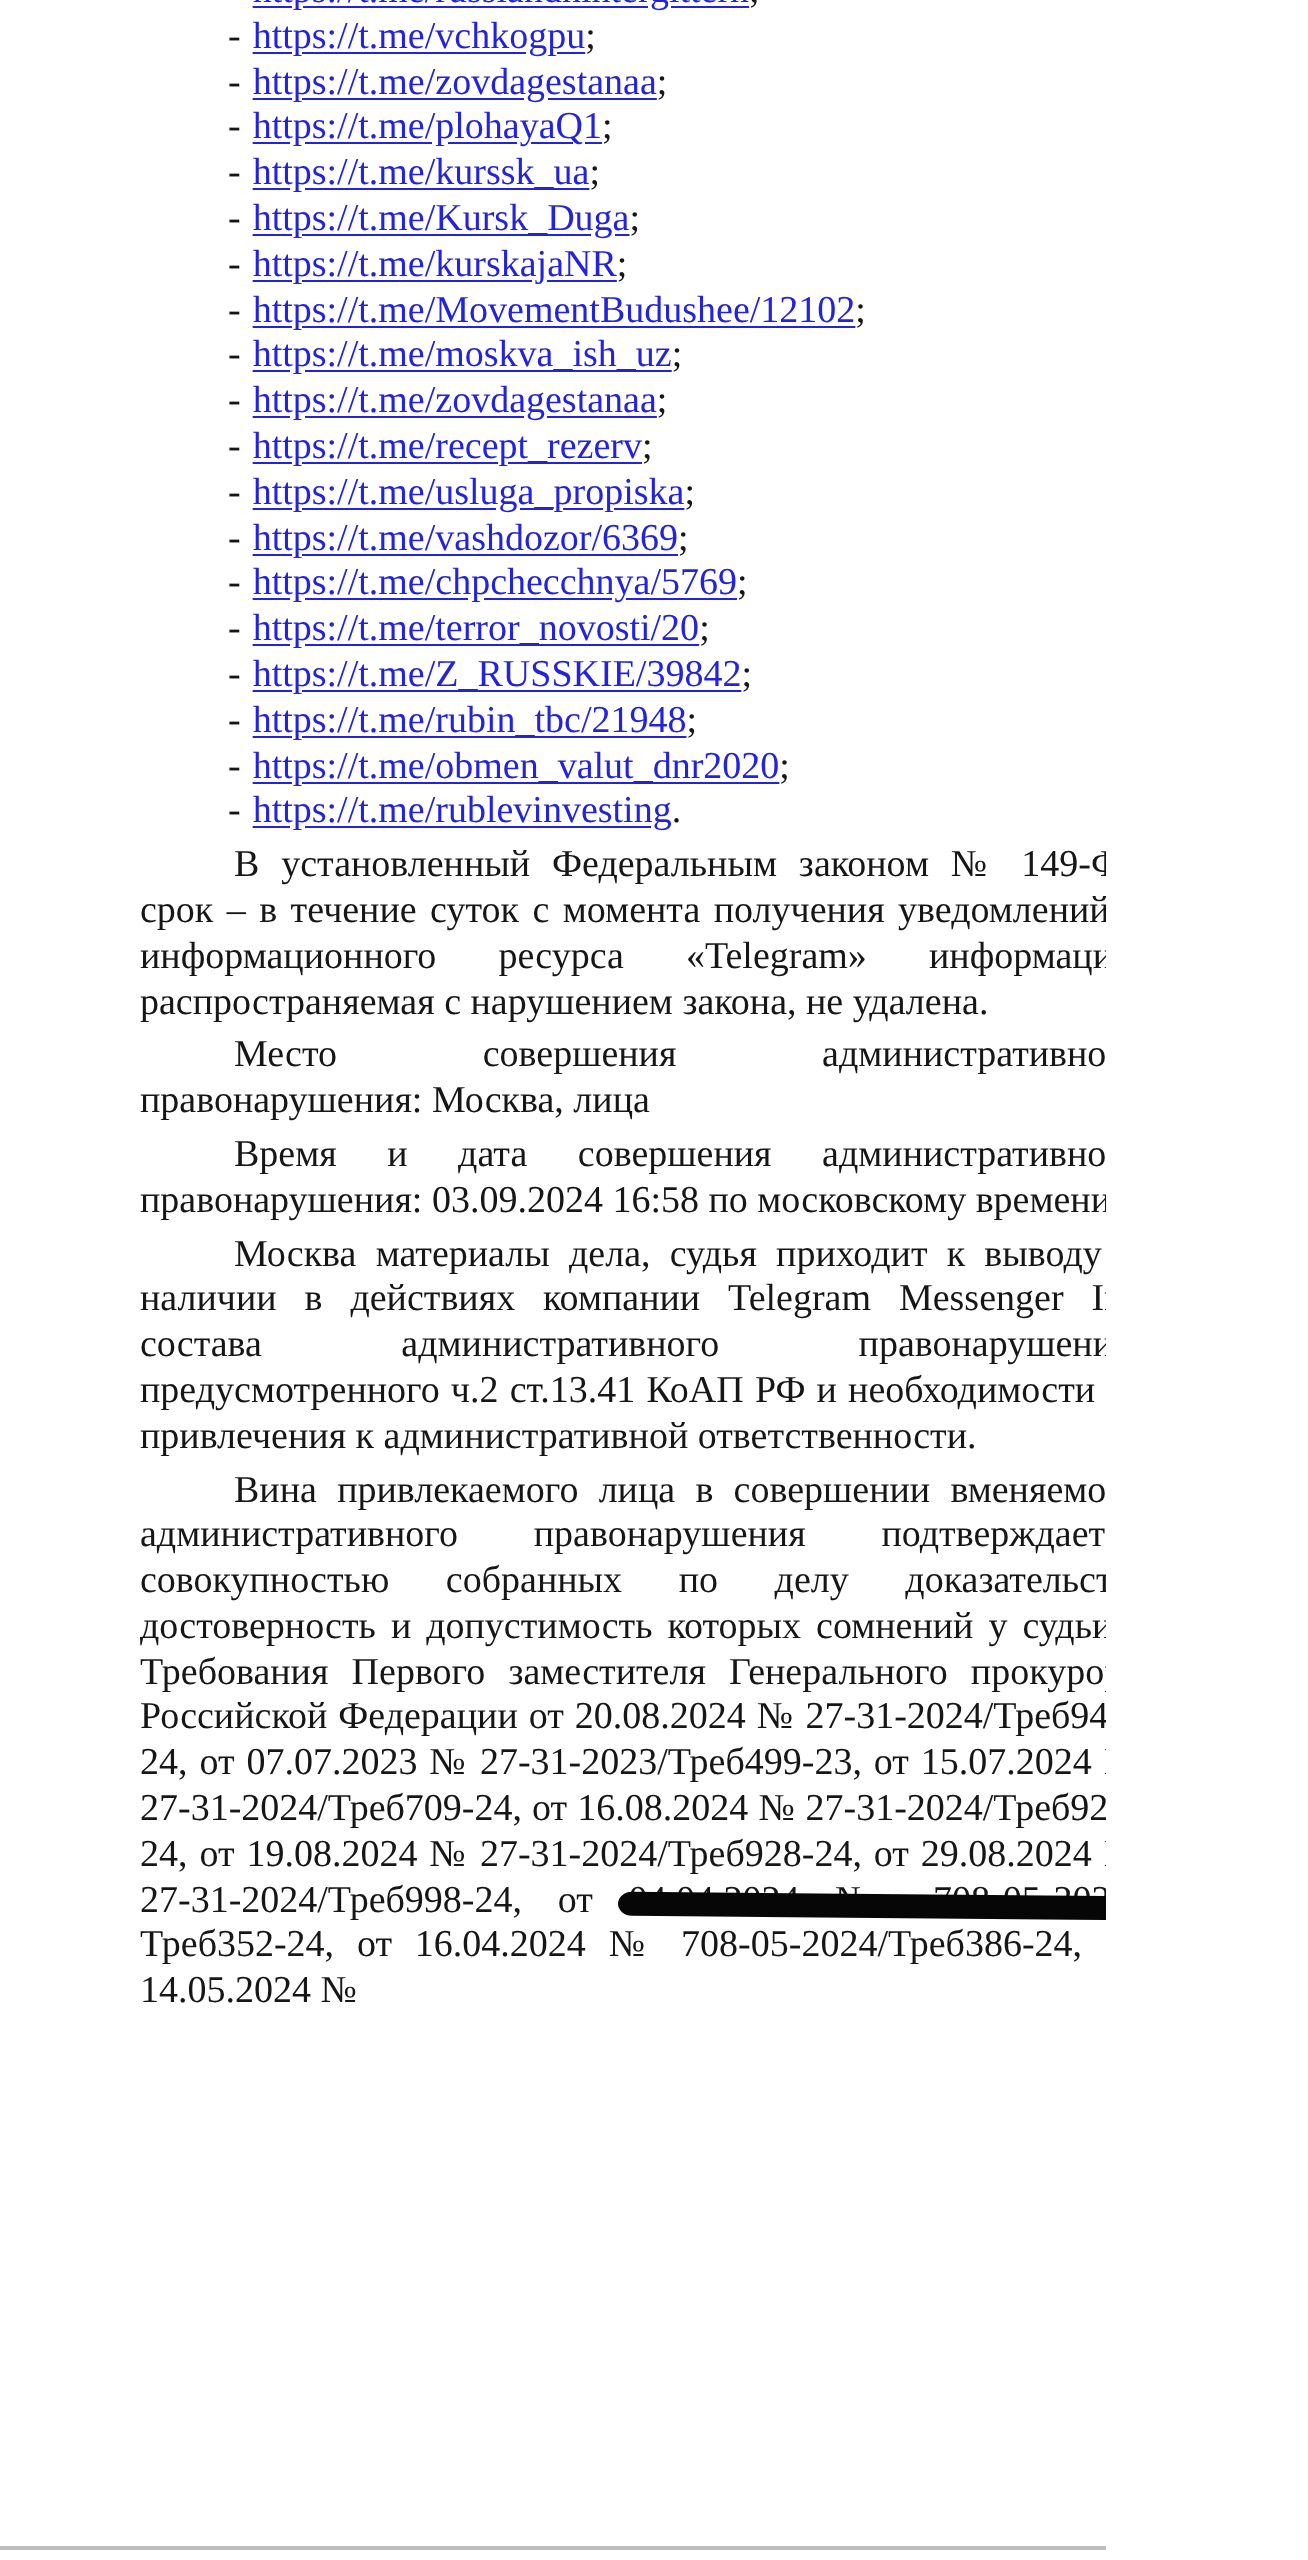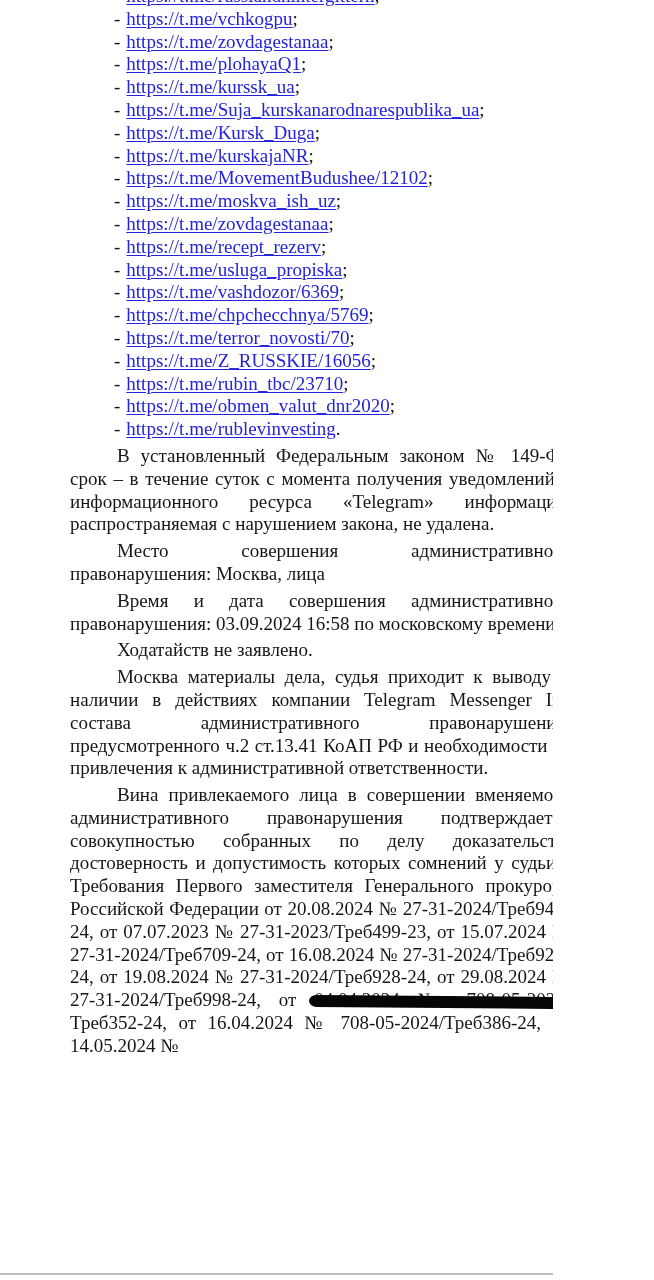--- a/index.html
+++ b/index.html
@@ -77,40 +77,38 @@
 
 <div class="page">
   <div class="content">
 
     <div class="links">
       <div class="link-line"><span class="dash">-</span><a class="tg-link">https://t.me/russlandhintergittern</a><span class="suffix">;</span></div>
       <div class="link-line"><span class="dash">-</span><a class="tg-link">https://t.me/vchkogpu</a><span class="suffix">;</span></div>
       <div class="link-line"><span class="dash">-</span><a class="tg-link">https://t.me/zovdagestanaa</a><span class="suffix">;</span></div>
       <div class="link-line"><span class="dash">-</span><a class="tg-link">https://t.me/plohayaQ1</a><span class="suffix">;</span></div>
       <div class="link-line"><span class="dash">-</span><a class="tg-link">https://t.me/kurssk_ua</a><span class="suffix">;</span></div>
-      <div class="link-line"><span class="dash">-</span><a class="tg-link">https://t.me/Suja_kurskanarodnarespublika_ua</a><span class="suffix">;</span></div>
       <div class="link-line"><span class="dash">-</span><a class="tg-link">https://t.me/Kursk_Duga</a><span class="suffix">;</span></div>
       <div class="link-line"><span class="dash">-</span><a class="tg-link">https://t.me/kurskajaNR</a><span class="suffix">;</span></div>
       <div class="link-line"><span class="dash">-</span><a class="tg-link">https://t.me/MovementBudushee/12102</a><span class="suffix">;</span></div>
       <div class="link-line"><span class="dash">-</span><a class="tg-link">https://t.me/moskva_ish_uz</a><span class="suffix">;</span></div>
       <div class="link-line"><span class="dash">-</span><a class="tg-link">https://t.me/zovdagestanaa</a><span class="suffix">;</span></div>
       <div class="link-line"><span class="dash">-</span><a class="tg-link">https://t.me/recept_rezerv</a><span class="suffix">;</span></div>
       <div class="link-line"><span class="dash">-</span><a class="tg-link">https://t.me/usluga_propiska</a><span class="suffix">;</span></div>
       <div class="link-line"><span class="dash">-</span><a class="tg-link">https://t.me/vashdozor/6369</a><span class="suffix">;</span></div>
       <div class="link-line"><span class="dash">-</span><a class="tg-link">https://t.me/chpchecchnya/5769</a><span class="suffix">;</span></div>
-      <div class="link-line"><span class="dash">-</span><a class="tg-link">https://t.me/terror_novosti/70</a><span class="suffix">;</span></div>
-      <div class="link-line"><span class="dash">-</span><a class="tg-link">https://t.me/Z_RUSSKIE/16056</a><span class="suffix">;</span></div>
-      <div class="link-line"><span class="dash">-</span><a class="tg-link">https://t.me/rubin_tbc/23710</a><span class="suffix">;</span></div>
+      <div class="link-line"><span class="dash">-</span><a class="tg-link">https://t.me/terror_novosti/20</a><span class="suffix">;</span></div>
+      <div class="link-line"><span class="dash">-</span><a class="tg-link">https://t.me/Z_RUSSKIE/39842</a><span class="suffix">;</span></div>
+      <div class="link-line"><span class="dash">-</span><a class="tg-link">https://t.me/rubin_tbc/21948</a><span class="suffix">;</span></div>
       <div class="link-line"><span class="dash">-</span><a class="tg-link">https://t.me/obmen_valut_dnr2020</a><span class="suffix">;</span></div>
       <div class="link-line"><span class="dash">-</span><a class="tg-link">https://t.me/rublevinvesting</a><span class="suffix">.</span></div>
     </div>
 
     <p class="para">В установленный Федеральным законом № 149-ФЗ срок – в течение суток с момента получения уведомлений с информационного ресурса «Telegram» информация, распространяемая с нарушением закона, не удалена.</p>
     <p class="para">Место совершения административного правонарушения: Москва, лица</p>
     <p class="para">Время и дата совершения административного правонарушения: 03.09.2024 16:58 по московскому времени</p>
-    <p class="para">Ходатайств не заявлено.</p>
     <p class="para">Москва материалы дела, судья приходит к выводу о наличии в действиях компании Telegram Messenger Inc состава административного правонарушения, предусмотренного ч.2 ст.13.41 КоАП РФ и необходимости ее привлечения к административной ответственности.</p>
     <p class="para"><span>Вина привлекаемого лица в совершении вменяемого административного правонарушения подтверждается совокупностью собранных по делу доказательств, достоверность и допустимость которых сомнений у судьи - Требования Первого заместителя Генерального прокурора Российской Федерации от 20.08.2024 № 27-31-2024/Треб942-24, от 07.07.2023 № 27-31-2023/Треб499-23, от 15.07.2024 № 27-31-2024/Треб709-24, от 16.08.2024 № 27-31-2024/Треб923-24, от 19.08.2024 № 27-31-2024/Треб928-24, от 29.08.2024 № 27-31-2024/Треб998-24, от </span><span class="redacted">04.04.2024 № 708-05-2024</span><span>/Треб352-24, от 16.04.2024 № 708-05-2024/Треб386-24, от 14.05.2024 №</span></p>
 
   </div>
 
   <div class="seam"></div>
 </div>
 
 </body></html>

